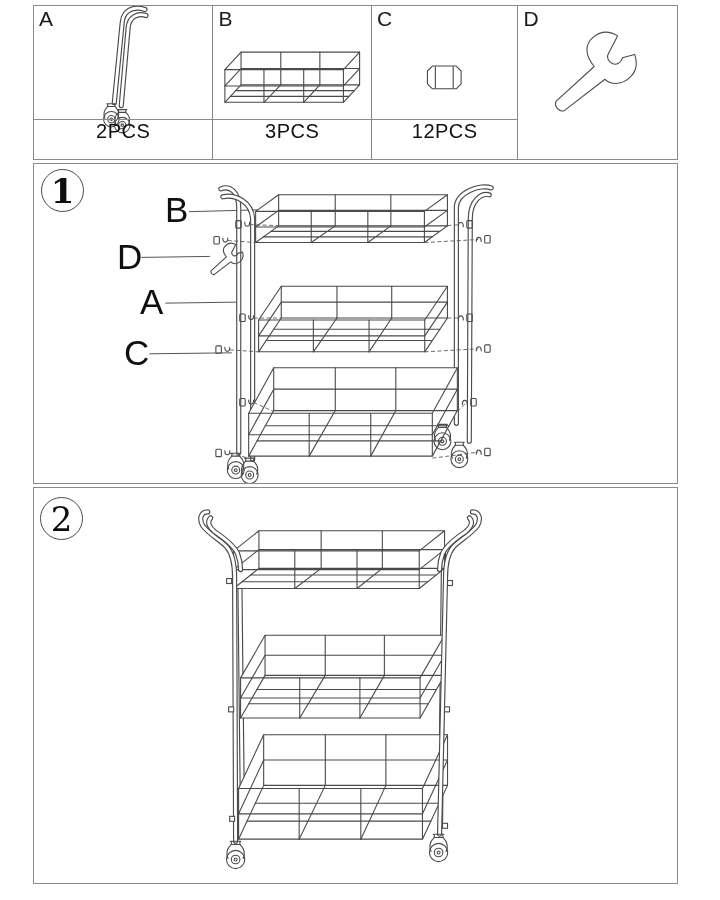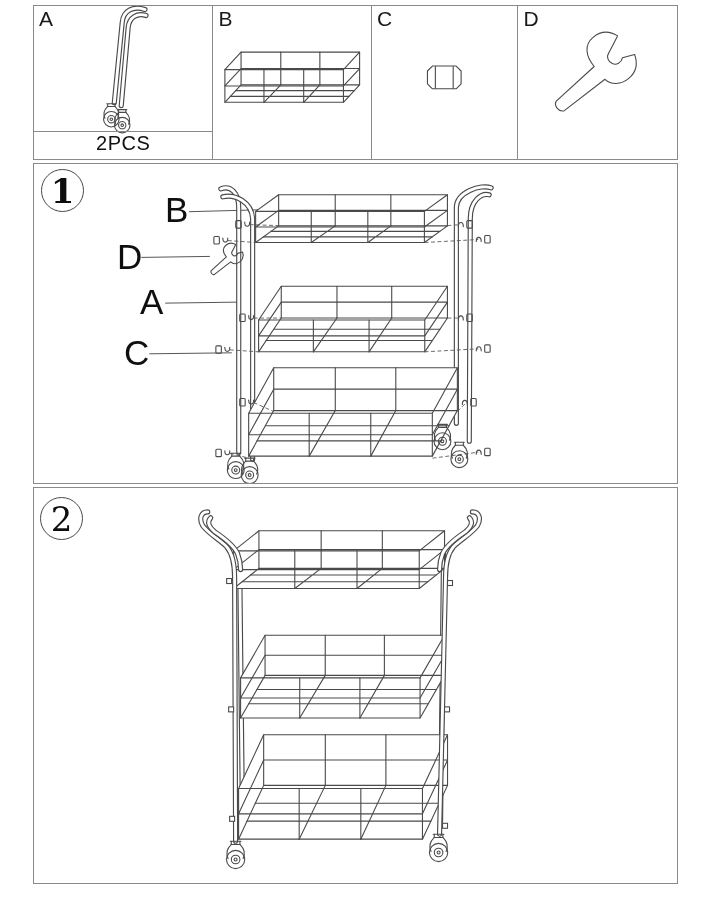--- a/index.html
+++ b/index.html
@@ -5,21 +5,21 @@
   html,body{margin:0;padding:0;background:#fff;}
   .canvas{position:relative;width:720px;height:900px;background:#fff;overflow:hidden;
           font-family:"Liberation Sans",sans-serif;color:#161616;}
   
   .parts-table{position:absolute;left:33px;top:5px;width:645px;height:155px;
                border:1.5px solid #8a8a8a;box-sizing:border-box;display:flex;}
   .part-cell{position:relative;height:100%;border-right:1.5px solid #8a8a8a;box-sizing:border-box;}
   .part-cell:last-child{border-right:none;}
   .part-letter{position:absolute;left:5px;top:1px;font-size:21px;line-height:24px;color:#1a1a1a;}
   .part-art{position:absolute;left:0;top:0;width:100%;height:128px;}
-  .part-count{position:absolute;left:0;right:0;bottom:4px;height:23px;border-top:1.5px solid #8a8a8a;
+  .part-count{position:absolute;left:0;right:0;bottom:16px;height:23px;border-top:1.5px solid #8a8a8a;
               display:flex;align-items:center;justify-content:center;
               font-size:20px;letter-spacing:0.5px;color:#111;}
   .step-box{position:absolute;left:33px;width:645px;border:1.5px solid #8a8a8a;box-sizing:border-box;background:#fff;}
   #step1{top:163px;height:321px;}
   #step2{top:487px;height:397px;}
   .step-art{position:absolute;left:0;top:0;width:100%;height:100%;}
   .step-badge{position:absolute;width:41px;height:41px;border:1.7px solid #4a4a4a;border-radius:50%;
               display:flex;align-items:center;justify-content:center;
               font-family:"DejaVu Serif",serif;font-size:34px;font-weight:700;color:#0d0d0d;z-index:3;background:#fff;}
   #step1 .step-badge{left:7px;top:5px;}
@@ -100,30 +100,32 @@
       </svg>
       <div class="part-letter">A</div>
       <div class="part-count">2PCS</div>
     </div>
 
     <div class="part-cell" style="width:159px">
       <svg class="part-art" viewBox="0 0 159 128">
         <use href="#basket-shallow" transform="translate(12,46) scale(0.68,1.1)"></use>
       </svg>
       <div class="part-letter">B</div>
+      <div class="part-count">3PCS</div>
     </div>
 
     <div class="part-cell" style="width:147px">
       <svg class="part-art" viewBox="0 0 147 128">
         <g>
           <path class="ln" d="M56,65 L61,60 L85,60 L90,65 L90,78 L85,83 L61,83 L56,78 Z"></path>
           <path class="ln" d="M64,60.5 V82.5 M82,60.5 V82.5"></path>
         </g>
       </svg>
       <div class="part-letter">C</div>
+      <div class="part-count">12PCS</div>
     </div>
 
     <div class="part-cell" style="width:159px">
       <svg class="part-art" viewBox="0 0 159 128">
         <use href="#wrench" transform="translate(40,102) scale(1.05)"></use>
       </svg>
       <div class="part-letter">D</div>
     </div>
   </div>
 

